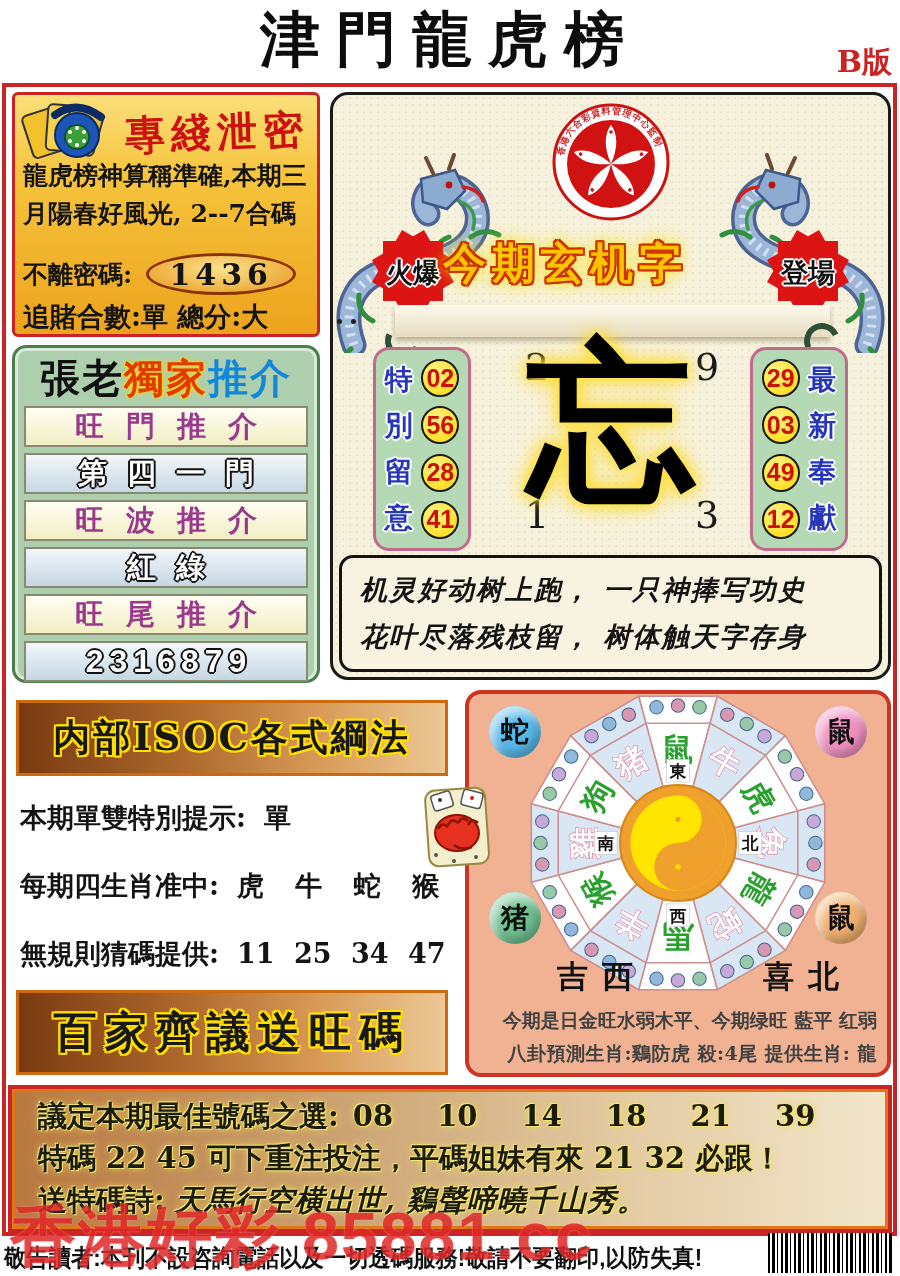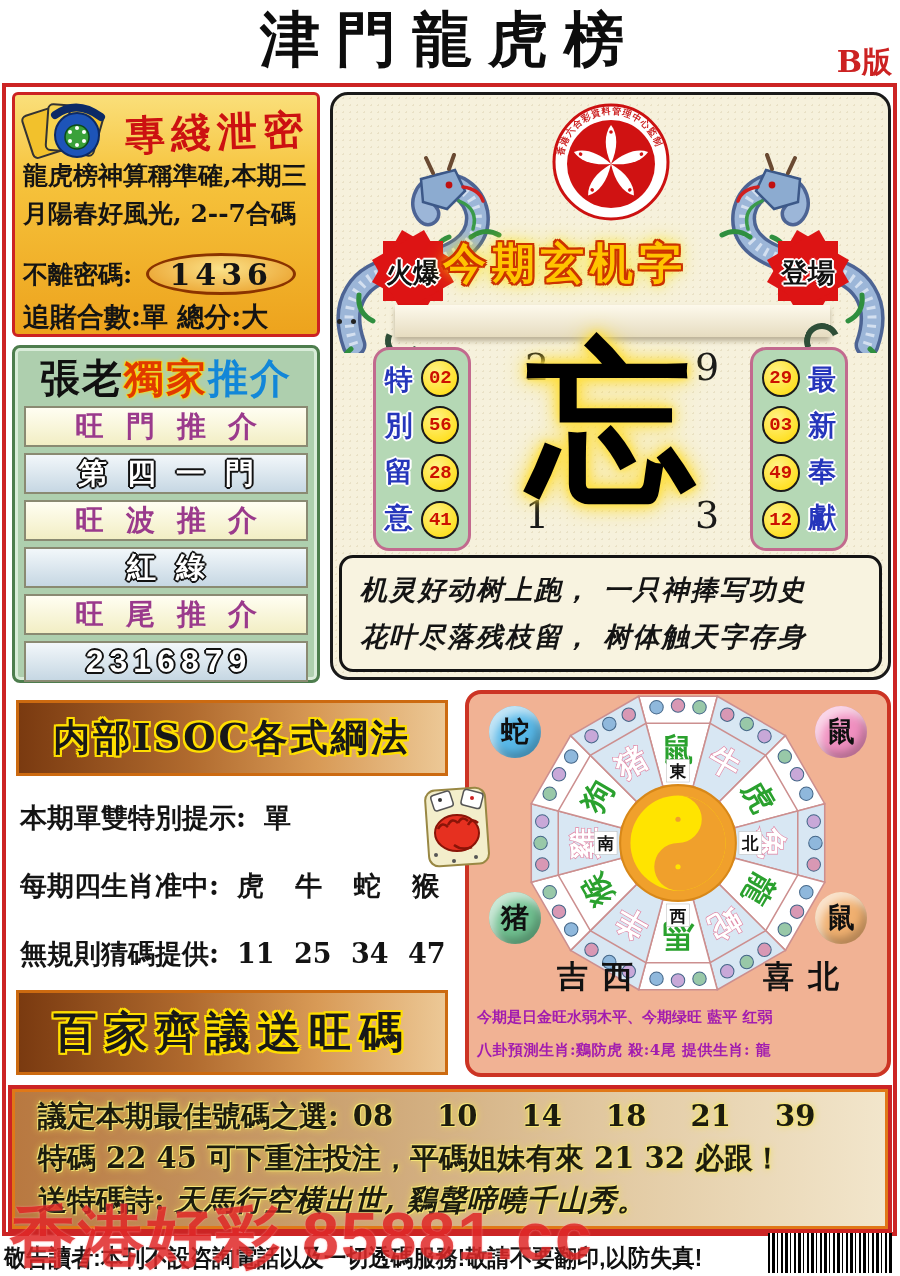--- a/index.html
+++ b/index.html
@@ -24,21 +24,21 @@
       font-size:25px;color:#141414;line-height:1.5;}
   .code-row{left:8px;top:158px;width:292px;display:flex;align-items:center;font-family:"DejaVu Serif",serif;
       font-weight:bold;font-size:25px;color:#141414;}
   .code-oval{margin-left:14px;width:150px;height:42px;border:3px solid #8a3300;border-radius:50%;
       background:radial-gradient(ellipse at 50% 35%,#fbe28a,#e8981f);display:flex;align-items:center;
       justify-content:center;font-size:30px;letter-spacing:5px;box-sizing:border-box;}
   .gold-last{left:8px;top:204px;width:292px;font-family:"DejaVu Serif",serif;font-weight:bold;font-size:27px;color:#141414;}
   
   .phone-icon{left:6px;top:2px;width:100px;height:62px;}
   
-  .green-box{left:12px;top:345px;width:308px;height:338px;border:3px solid #4d7d4d;border-radius:8px;
+  .green-box{left:12px;top:345px;width:308px;height:338px;border:3px solid #4d7d4d;border-radius:14px;
       background:#aecfae;box-shadow:inset 0 0 0 3px #d9ecd9;box-sizing:border-box;padding:8px 9px;}
   .zhang-title{text-align:center;font-size:40px;font-weight:bold;font-family:"DejaVu Serif",serif;
       letter-spacing:2px;line-height:1.1;}
   .zt-black{color:#101010;}
   .zt-red{color:#e03a00;text-shadow:0 0 4px #ffd800,-1px 0 #ffd800,1px 0 #ffd800;}
   .zt-blue{color:#1287d8;}
   .z-row{height:41px;margin-top:6px;border:2px solid #8a8a72;display:flex;align-items:center;
       justify-content:center;font-weight:bold;box-sizing:border-box;}
   .row-cream{background:linear-gradient(180deg,#fffef2,#f2eec4);color:#9a3a8c;font-size:29px;letter-spacing:22px;text-indent:22px;}
   .row-blue{background:linear-gradient(180deg,#f2f7fa,#c6d7e3);font-size:29px;letter-spacing:20px;text-indent:20px;}
@@ -73,21 +73,21 @@
   .dots2 i+i{left:14px;}
   .pill{top:252px;width:98px;height:204px;background:#b5d8b5;border:3px solid #c26a8e;border-radius:16px;
       display:flex;align-items:center;justify-content:space-evenly;box-sizing:border-box;}
   .pill-l{left:40px;}
   .pill-r{right:40px;}
   .pill .vlabel{display:flex;flex-direction:column;justify-content:space-between;height:176px;
       font-size:28px;font-weight:bold;color:#2636bb;font-family:"DejaVu Serif",serif;}
   .pill .nums{display:flex;flex-direction:column;justify-content:space-between;height:180px;}
   .ball{width:38px;height:38px;border-radius:50%;border:2px solid #1a1a1a;box-sizing:border-box;
       background:radial-gradient(circle at 38% 32%,#fff388,#ffd900);display:flex;align-items:center;
-      justify-content:center;font-size:19px;font-weight:bold;color:#cc1100;font-family:Liberation Mono, monospace;}
+      justify-content:center;font-size:25px;font-weight:bold;color:#cc1100;}
   .corner-num{font-family:"DejaVu Serif",serif;font-size:38px;color:#1a1a1a;}
   .cn-tl{left:192px;top:250px;} .cn-tr{left:362px;top:250px;}
   .cn-bl{left:192px;top:398px;} .cn-br{left:362px;top:398px;}
   .main-char{left:0;right:0;top:242px;text-align:center;font-size:168px;line-height:1.0;font-weight:bold;
       font-family:"DejaVu Serif",serif;color:#000;
       text-shadow:0 0 6px #ffe040,0 0 14px #ffe040,0 0 24px #ffd820;}
   .poem-box{left:6px;right:6px;top:460px;bottom:5px;border:3px solid #141414;border-radius:14px;
       background:#f8f3e0;display:flex;flex-direction:column;justify-content:space-evenly;align-items:flex-start;
       padding:4px 18px;box-sizing:border-box;}
   .poem-line{font-family:"DejaVu Serif",serif;font-style:italic;font-weight:bold;font-size:27px;
@@ -109,21 +109,21 @@
       font-size:28px;font-weight:bold;color:#101010;font-family:"DejaVu Serif",serif;
       box-shadow:inset 6px 8px 10px rgba(255,255,255,.65),inset -4px -6px 8px rgba(0,0,0,.25);}
   .zc1{left:20px;top:12px;background:#58b8e8;}
   .zc2{right:20px;top:12px;background:#f090c0;}
   .zc3{left:20px;top:198px;background:#70c090;}
   .zc4{right:20px;top:198px;background:#f0b070;}
   .wheel{left:54px;top:-6px;width:310px;height:310px;}
   .luck{font-size:31px;font-weight:bold;color:#111;font-family:"DejaVu Serif",serif;letter-spacing:14px;white-space:nowrap;}
   .luck-w{left:88px;top:262px;}
   .luck-n{right:34px;top:262px;}
-  .zline{left:12px;width:400px;font-weight:bold;font-size:15px;color:#a21caf;font-family:"DejaVu Serif",serif;white-space:nowrap;}
+  .zline{left:12px;width:400px;font-weight:bold;font-size:19px;color:#404040;font-family:"DejaVu Serif",serif;white-space:nowrap;text-align:right;}
   .zline1{top:1008px;}
   .zline2{top:1041px;letter-spacing:.5px;}
   
   .picks-box{left:8px;top:1085px;width:884px;height:148px;border:4px solid #cc2424;
       box-shadow:inset 0 0 0 3px #e07818;box-sizing:border-box;
       background:linear-gradient(90deg,#b87840 0%,#caa06e 35%,#e3cba4 70%,#f2e6cc 100%);
       display:flex;flex-direction:column;justify-content:space-evenly;padding:6px 26px;}
   .pick-line{font-family:"DejaVu Serif",serif;font-weight:bold;font-size:29px;color:#1c1c0e;white-space:nowrap;
       text-shadow:1px 1px 0 #f4e478,-1px -1px 0 #f4e478,0 0 7px #efe050;}
   .pick-nums{word-spacing:34px;margin-left:14px;}

